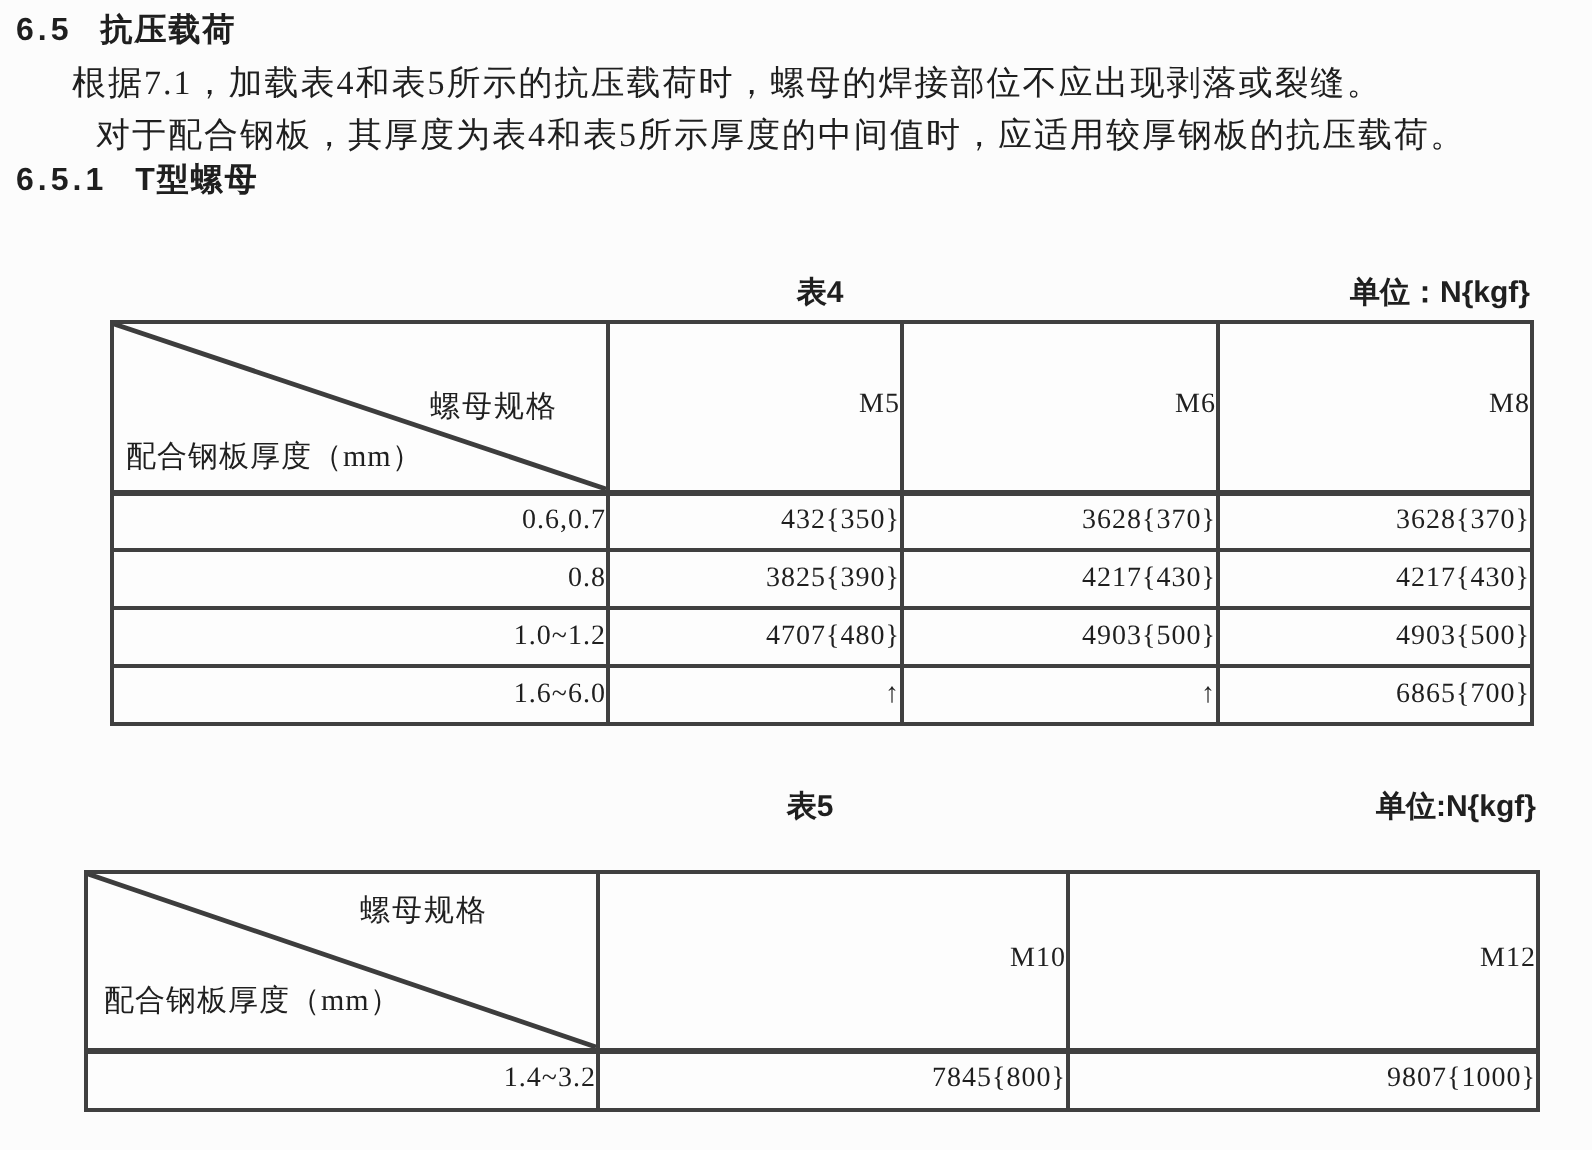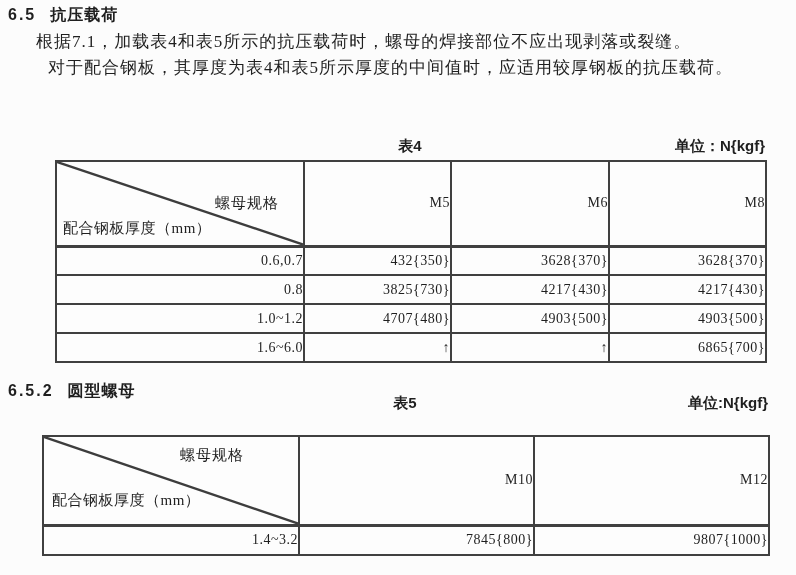--- a/index.html
+++ b/index.html
@@ -77,20 +77,23 @@
 
 <div class="page">
 
   <div class="abs heading" style="left:8px; top:5px;">
     <span class="sec-num">6.5</span><span>抗压载荷</span>
   </div>
 
   <div class="abs para" style="left:36px; top:30px;">根据7.1，加载表4和表5所示的抗压载荷时，螺母的焊接部位不应出现剥落或裂缝。</div>
   <div class="abs para" style="left:48px; top:56px;">对于配合钢板，其厚度为表4和表5所示厚度的中间值时，应适用较厚钢板的抗压载荷。</div>
 
+  <div class="abs heading" style="left:8px; top:80px;">
+    <span class="sec-num">6.5.1</span><span>T型螺母</span>
+  </div>
 
   <div class="abs caption-row" style="left:55px; top:137px; width:710px;">
     <span class="caption-center">表4</span>
     <span class="caption-unit">单位：N{kgf}</span>
   </div>
 
   <table class="data t4 abs" style="left:55px; top:160px; width:710px;">
     <colgroup>
       <col style="width:248px">
         <col style="width:147px">
@@ -111,42 +114,39 @@
         <td class="col-head">M8</td>
       </tr>
       <tr style="height:29px;margin-top:27px;">
         <td class="cell-val">0.6,0.7</td>
         <td class="cell-val">432{350}</td>
         <td class="cell-val">3628{370}</td>
         <td class="cell-val">3628{370}</td>
       </tr>
       <tr style="height:29px;">
         <td class="cell-val">0.8</td>
-        <td class="cell-val">3825{730}</td>
+        <td class="cell-val">3825{390}</td>
         <td class="cell-val">4217{430}</td>
         <td class="cell-val">4217{430}</td>
       </tr>
       <tr style="height:29px;">
         <td class="cell-val">1.0~1.2</td>
         <td class="cell-val">4707{480}</td>
         <td class="cell-val">4903{500}</td>
         <td class="cell-val">4903{500}</td>
       </tr>
       <tr style="height:29px;">
         <td class="cell-val">1.6~6.0</td>
         <td class="cell-val">↑</td>
         <td class="cell-val">↑</td>
         <td class="cell-val">6865{700}</td>
       </tr>
     </tbody>
   </table>
 
-  <div class="abs heading" style="left:8px; top:381px;">
-    <span class="sec-num">6.5.2</span><span>圆型螺母</span>
-  </div>
 
   <div class="abs caption-row" style="left:42px; top:394px; width:726px;">
     <span class="caption-center">表5</span>
     <span class="caption-unit">单位:N{kgf}</span>
   </div>
 
   <table class="data t5 abs" style="left:42px; top:435px; width:726px;">
     <colgroup>
       <col style="width:256px">
         <col style="width:235px">

